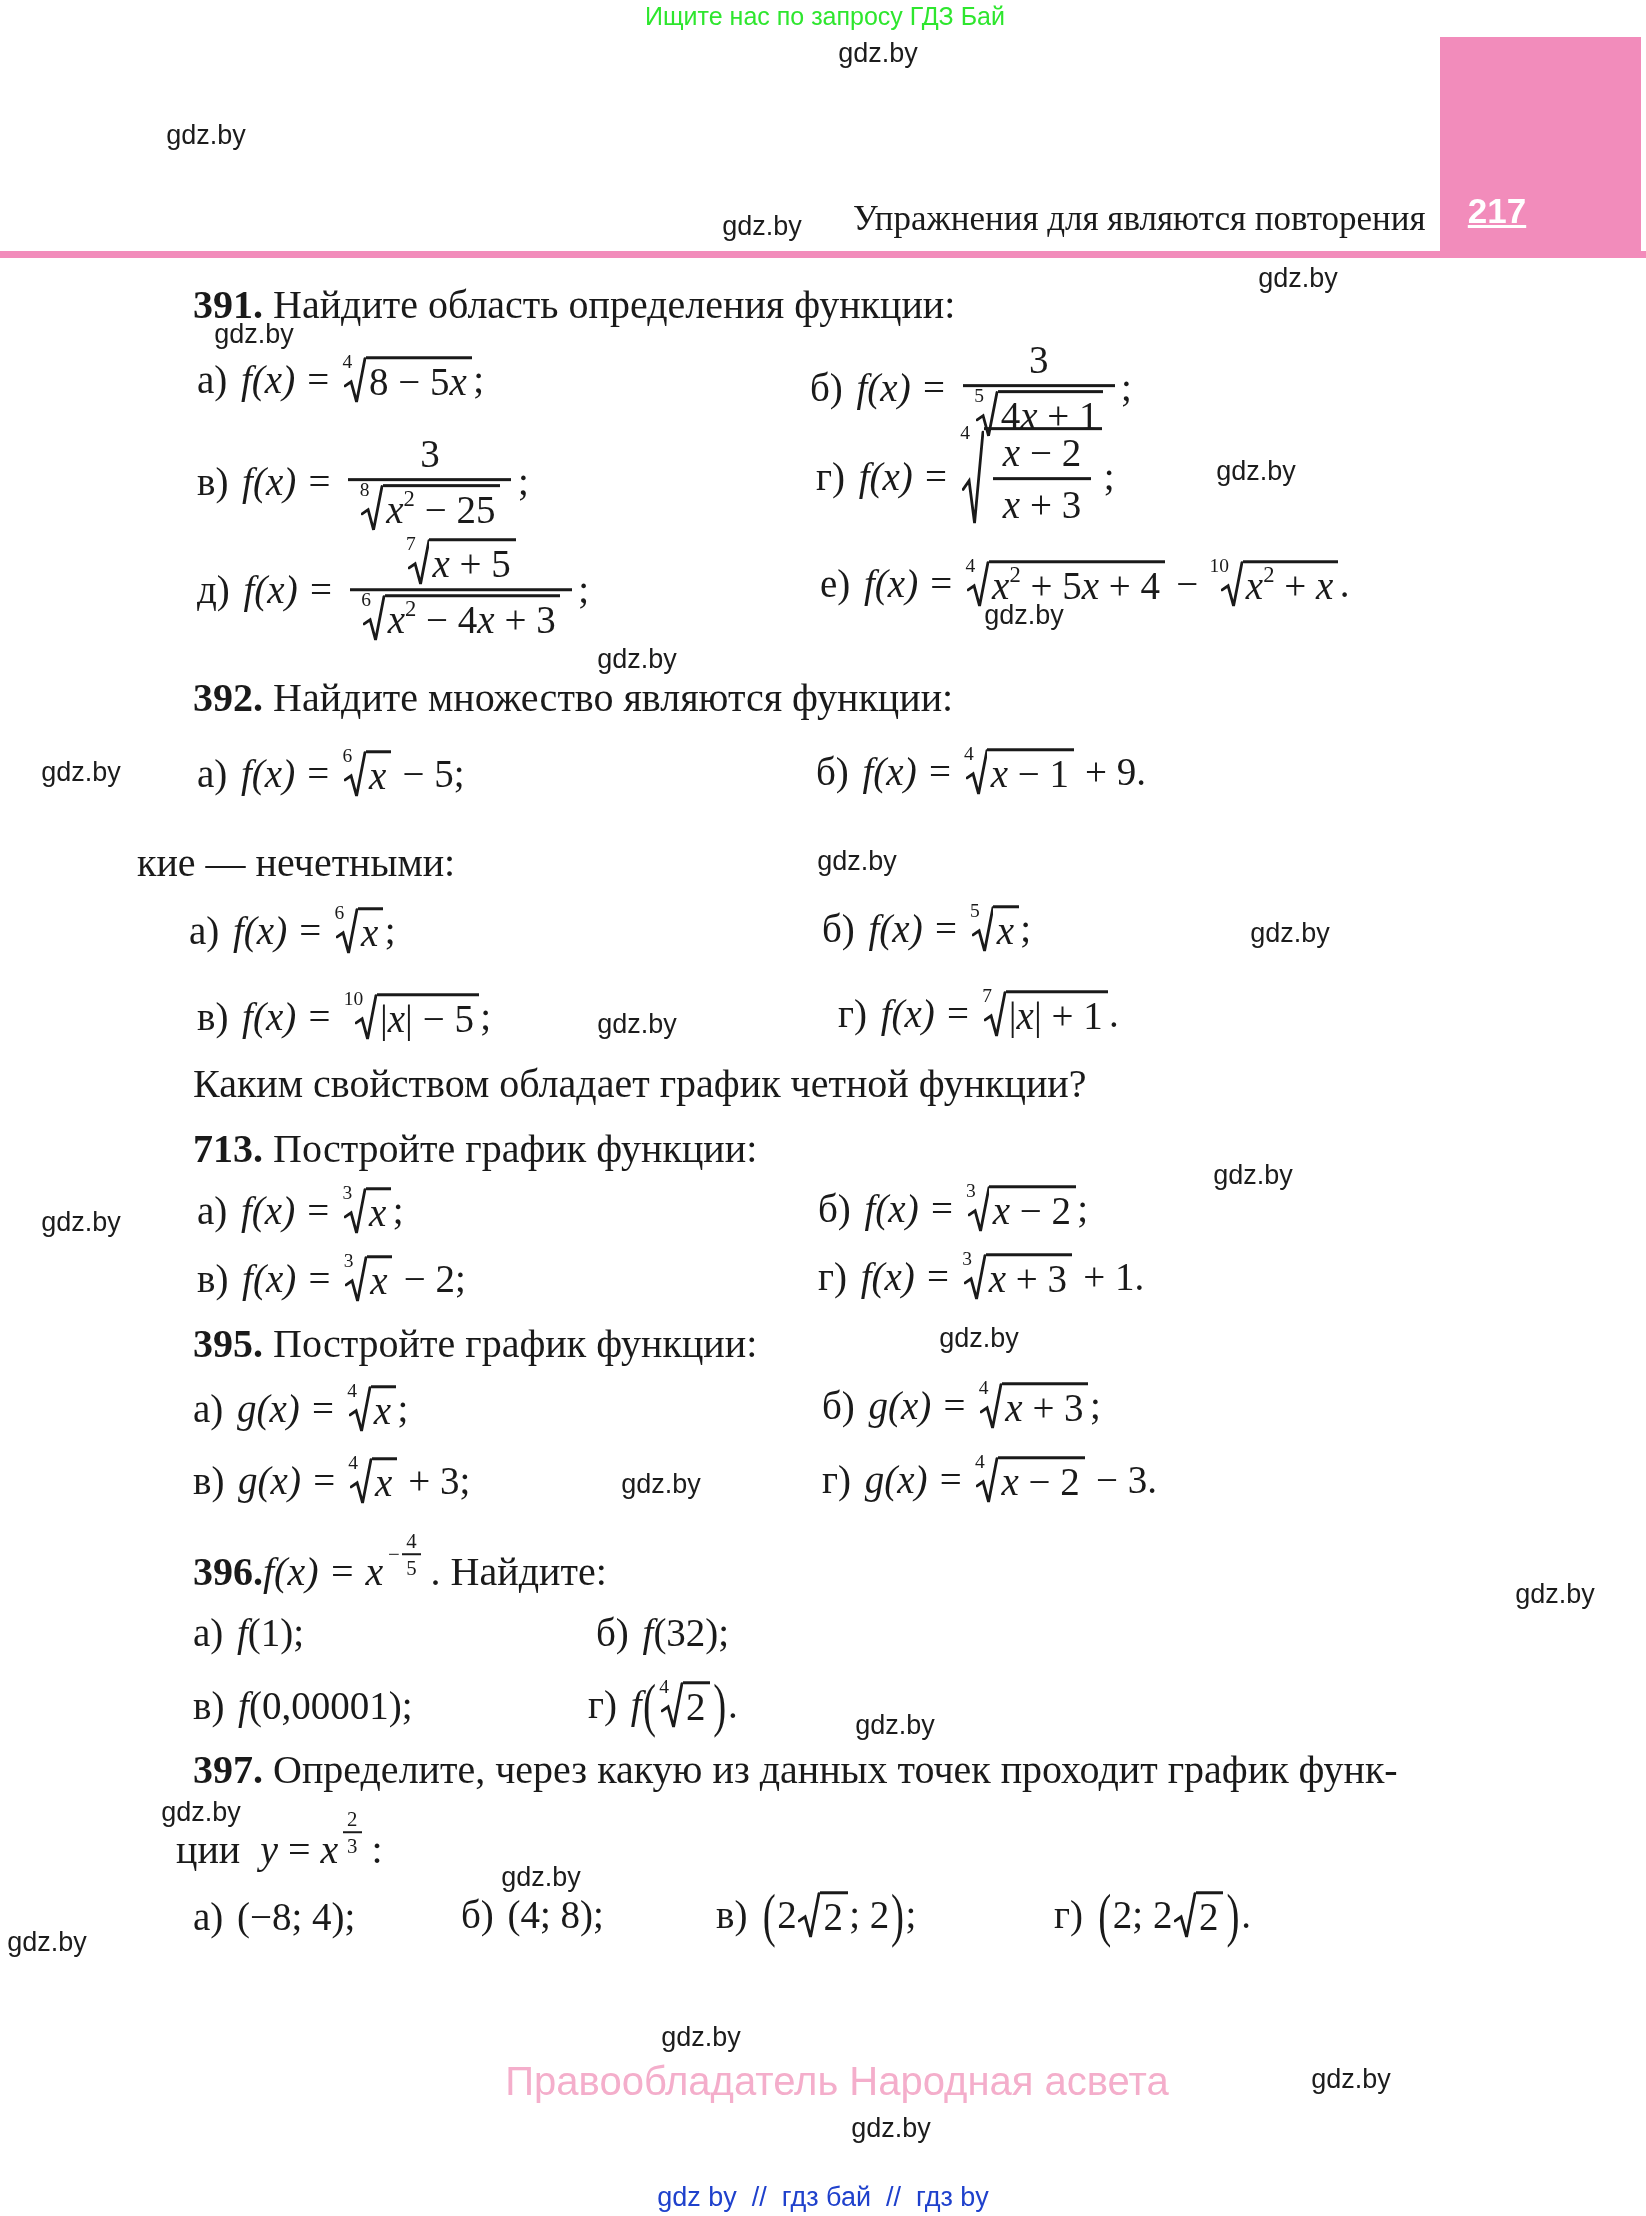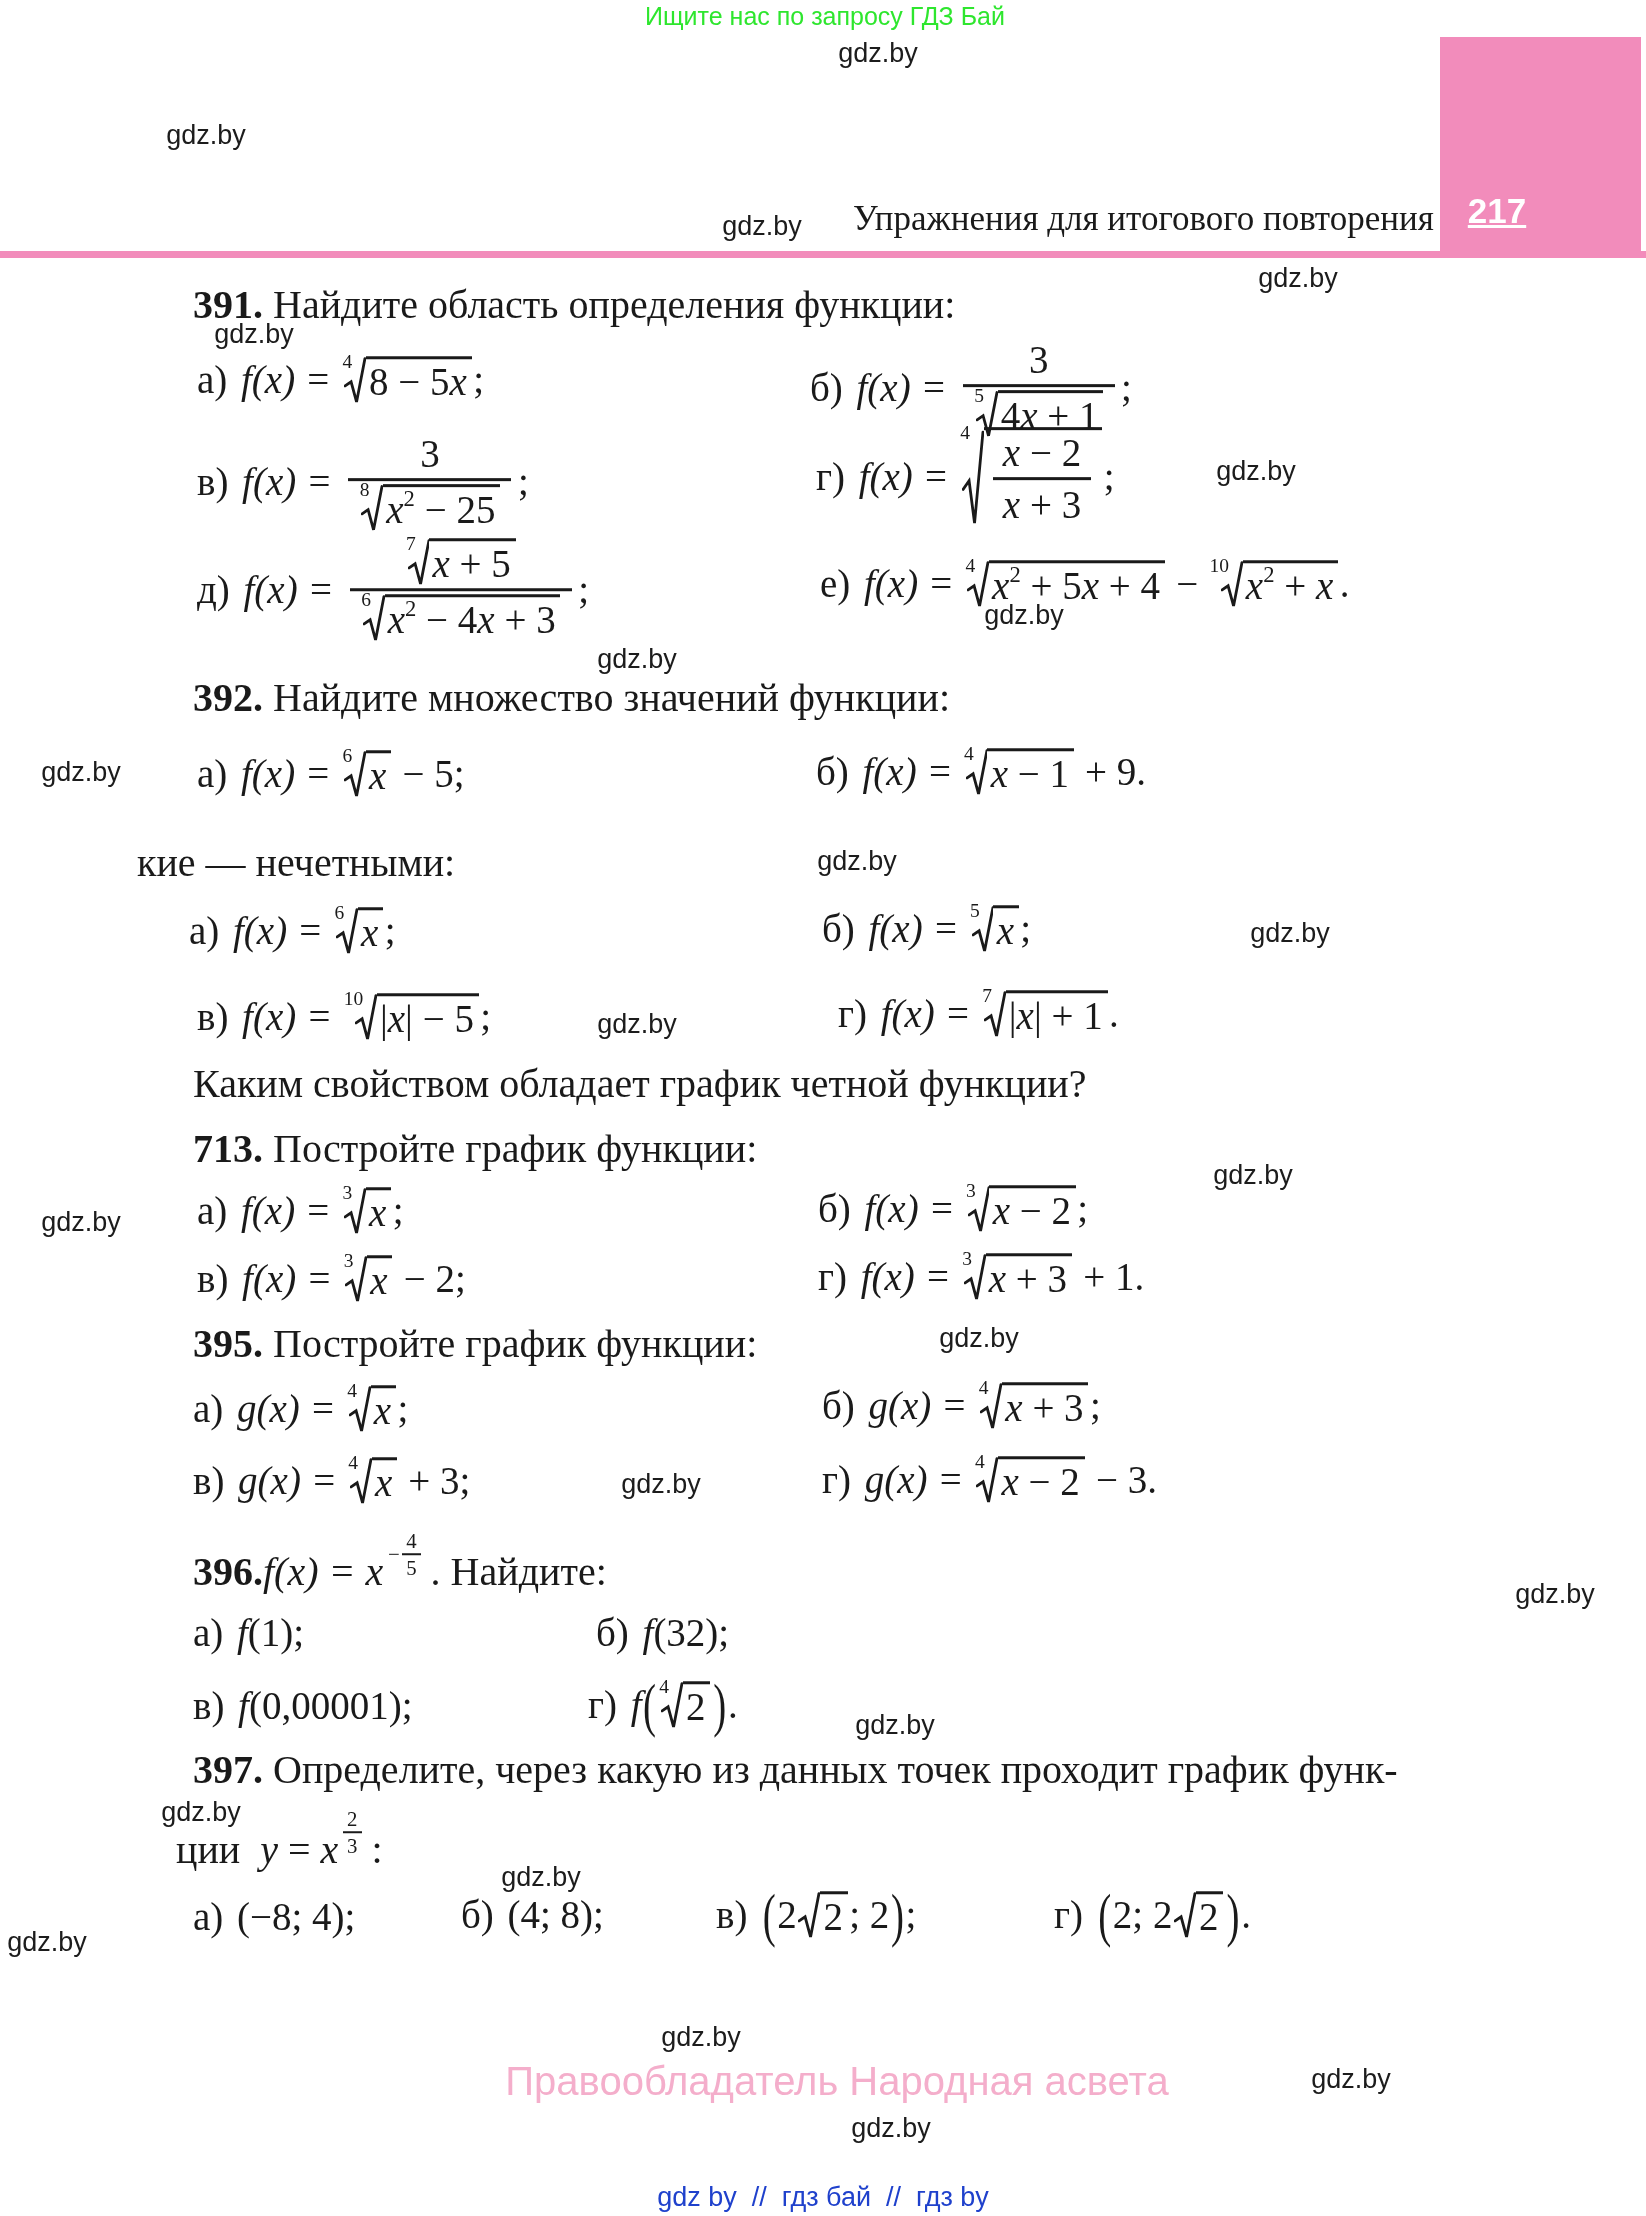--- a/index.html
+++ b/index.html
@@ -60,21 +60,21 @@
 </style>
 </head>
 <body>
 
 <div class="page">
 
   <div class="promo" style="left:825px;top:16px">Ищите нас по запросу ГДЗ Бай</div>
   <div class="pink-tab"></div>
   <div class="header-rule"></div>
   <div class="page-num">217</div>
-  <div class="running-head">Упражнения для итогового повторения</div>
+  <div class="running-head">Упражнения для являются повторения</div>
 
   <div>
       <div class="wm" style="left: 878px; top: 53px;">gdz.by</div>
       <div class="wm" style="left: 206px; top: 135px;">gdz.by</div>
       <div class="wm" style="left: 762px; top: 226px;">gdz.by</div>
       <div class="wm" style="left: 1298px; top: 278px;">gdz.by</div>
       <div class="wm" style="left: 254px; top: 334px;">gdz.by</div>
       <div class="wm" style="left: 1256px; top: 471px;">gdz.by</div>
       <div class="wm" style="left: 1024px; top: 615px;">gdz.by</div>
       <div class="wm" style="left: 637px; top: 659px;">gdz.by</div>
@@ -116,21 +116,21 @@
               </svg></span><span class="body"><span class="tok m">x</span><span class="tok"> + 5</span></span></span></span><span class="den"><span class="rad"><span class="idx">6</span><span class="sign"><svg viewBox="0 0 20 40" preserveAspectRatio="none">
                 <path d="M1 25 L6.5 21.5 L11.5 38.5 L19.2 2" fill="none" stroke="currentColor" stroke-width="2.8" vector-effect="non-scaling-stroke" stroke-linecap="round" stroke-linejoin="miter"></path>
               </svg></span><span class="body"><span class="tok m">x</span><span class="sup">2</span><span class="tok"> − 4</span><span class="tok m">x</span><span class="tok"> + 3</span></span></span></span></span><span class="tok">;</span></div>
   <div class="item" style="left:820px;top:584px"><span class="label">е)</span><span class="tok m">f(x) = </span><span class="rad"><span class="idx">4</span><span class="sign"><svg viewBox="0 0 20 40" preserveAspectRatio="none">
             <path d="M1 25 L6.5 21.5 L11.5 38.5 L19.2 2" fill="none" stroke="currentColor" stroke-width="2.8" vector-effect="non-scaling-stroke" stroke-linecap="round" stroke-linejoin="miter"></path>
           </svg></span><span class="body"><span class="tok m">x</span><span class="sup">2</span><span class="tok"> + 5</span><span class="tok m">x</span><span class="tok"> + 4</span></span></span><span class="tok"> − </span><span class="rad"><span class="idx">10</span><span class="sign"><svg viewBox="0 0 20 40" preserveAspectRatio="none">
             <path d="M1 25 L6.5 21.5 L11.5 38.5 L19.2 2" fill="none" stroke="currentColor" stroke-width="2.8" vector-effect="non-scaling-stroke" stroke-linecap="round" stroke-linejoin="miter"></path>
           </svg></span><span class="body"><span class="tok m">x</span><span class="sup">2</span><span class="tok"> + </span><span class="tok m">x</span></span></span><span class="tok">.</span></div>
 
   <div class="heading" style="left:193px;top:698px">
-    <b>392.</b><span> Найдите множество значений функции:</span>
+    <b>392.</b><span> Найдите множество являются функции:</span>
   </div>
   <div class="item" style="left:197px;top:774px"><span class="label">а)</span><span class="tok m">f(x) = </span><span class="rad"><span class="idx">6</span><span class="sign"><svg viewBox="0 0 20 40" preserveAspectRatio="none">
             <path d="M1 25 L6.5 21.5 L11.5 38.5 L19.2 2" fill="none" stroke="currentColor" stroke-width="2.8" vector-effect="non-scaling-stroke" stroke-linecap="round" stroke-linejoin="miter"></path>
           </svg></span><span class="body"><span class="tok m">x</span></span></span><span class="tok"> − 5;</span></div>
   <div class="item" style="left:816px;top:772px"><span class="label">б)</span><span class="tok m">f(x) = </span><span class="rad"><span class="idx">4</span><span class="sign"><svg viewBox="0 0 20 40" preserveAspectRatio="none">
             <path d="M1 25 L6.5 21.5 L11.5 38.5 L19.2 2" fill="none" stroke="currentColor" stroke-width="2.8" vector-effect="non-scaling-stroke" stroke-linecap="round" stroke-linejoin="miter"></path>
           </svg></span><span class="body"><span class="tok m">x</span><span class="tok"> − 1</span></span></span><span class="tok"> + 9.</span></div>
 
   <div class="plainline" style="left:137px;top:862px">кие — нечетными:</div>
   <div class="item" style="left:189px;top:931px"><span class="label">а)</span><span class="tok m">f(x) = </span><span class="rad"><span class="idx">6</span><span class="sign"><svg viewBox="0 0 20 40" preserveAspectRatio="none">

